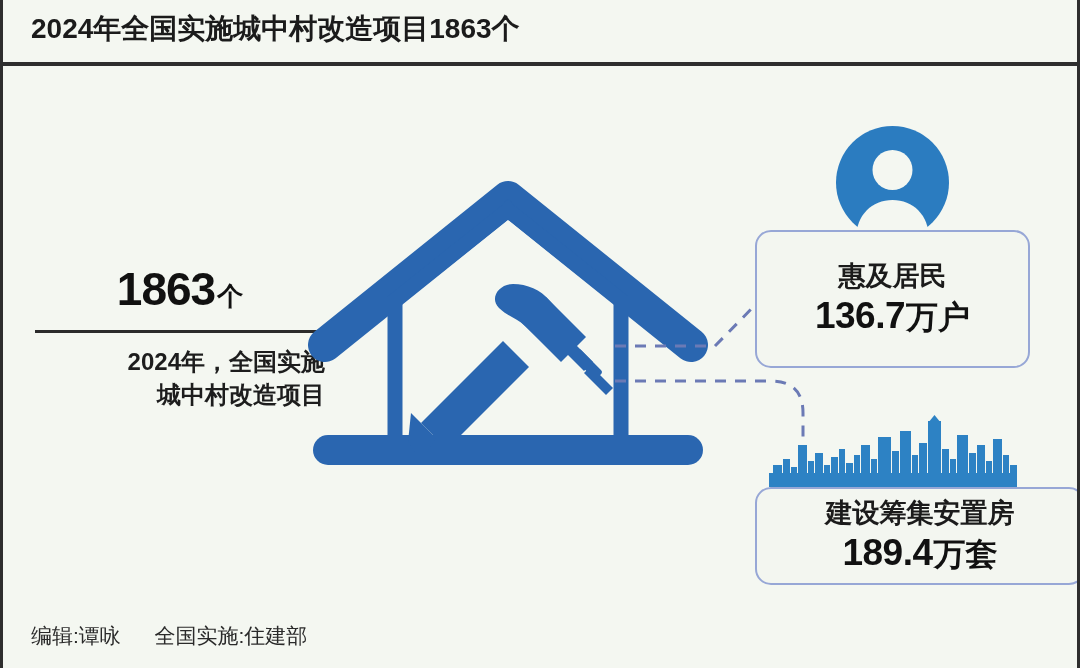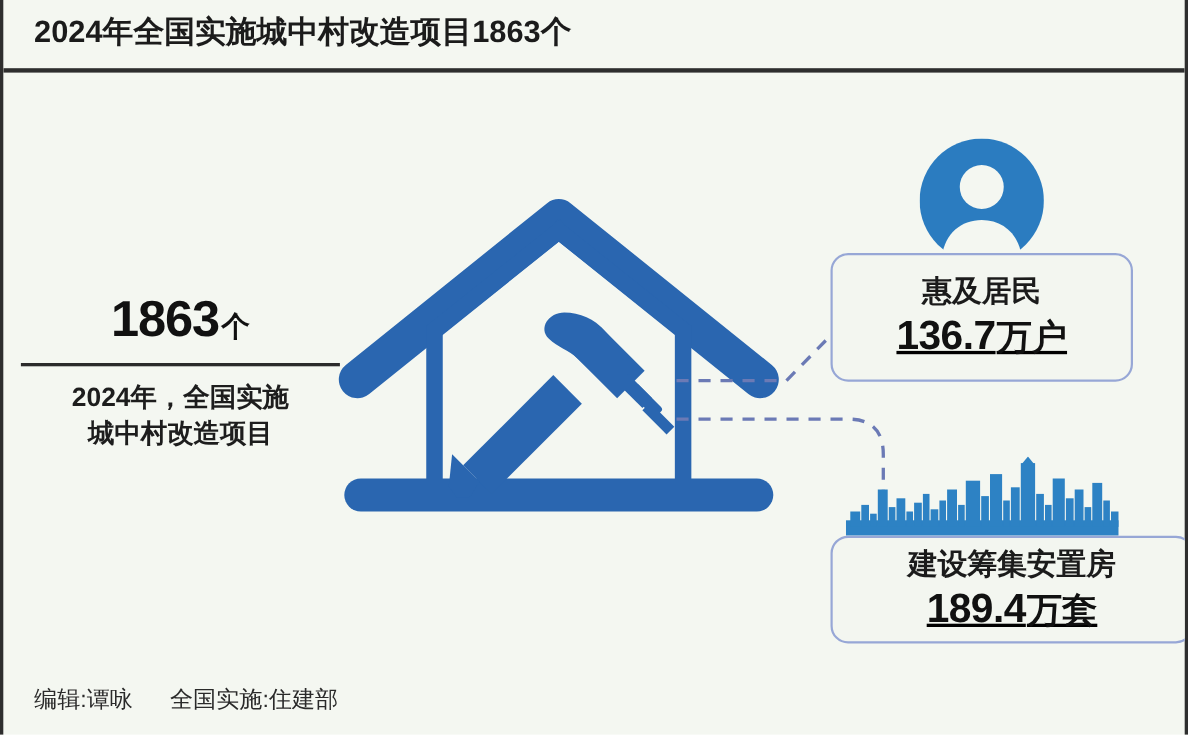--- a/index.html
+++ b/index.html
@@ -43,24 +43,24 @@
     left: 0;
     top: 62px;
     width: 100%;
     height: 4px;
     background: #2e2e2e;
   }
 
   
   #left-block {
     position: absolute;
-    left: 16px;
+    left: 32px;
     top: 262px;
     width: 290px;
-    text-align: center;
+    text-align: right;
   }
   #left-value-row {
     display: flex;
     align-items: baseline;
     justify-content: center;
     white-space: nowrap;
   }
   #left-number {
     font-size: 46px;
     font-weight: bold;
@@ -124,40 +124,39 @@
     font-weight: bold;
     color: #1b1b1b;
     line-height: 34px;
     white-space: nowrap;
   }
   .card-value-row {
     display: flex;
     align-items: baseline;
     white-space: nowrap;
     margin-top: 2px;
-    text-decoration: underline;
   }
   .card-number {
     font-size: 37px;
     font-weight: bold;
     color: #111111;
     letter-spacing: -0.5px;
   }
   .card-unit {
     font-size: 32px;
     font-weight: bold;
     color: #111111;
     margin-left: 1px;
   }
 
   #card-residents {
     left: 752px;
     top: 230px;
     width: 275px;
-    height: 117px;
+    height: 138px;
   }
   #card-housing {
     left: 752px;
     top: 487px;
     width: 330px;
     height: 98px;
   }
 
   
   #person-icon {

